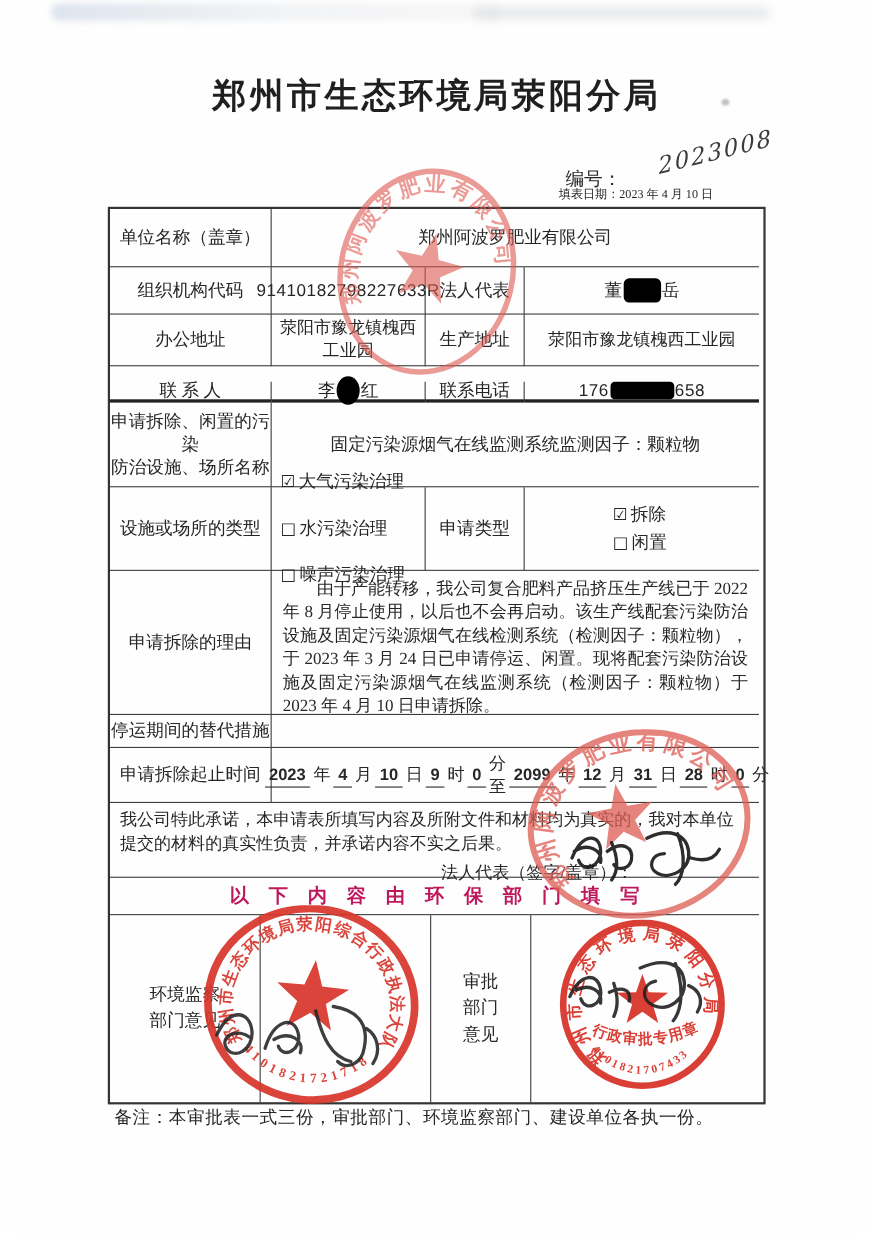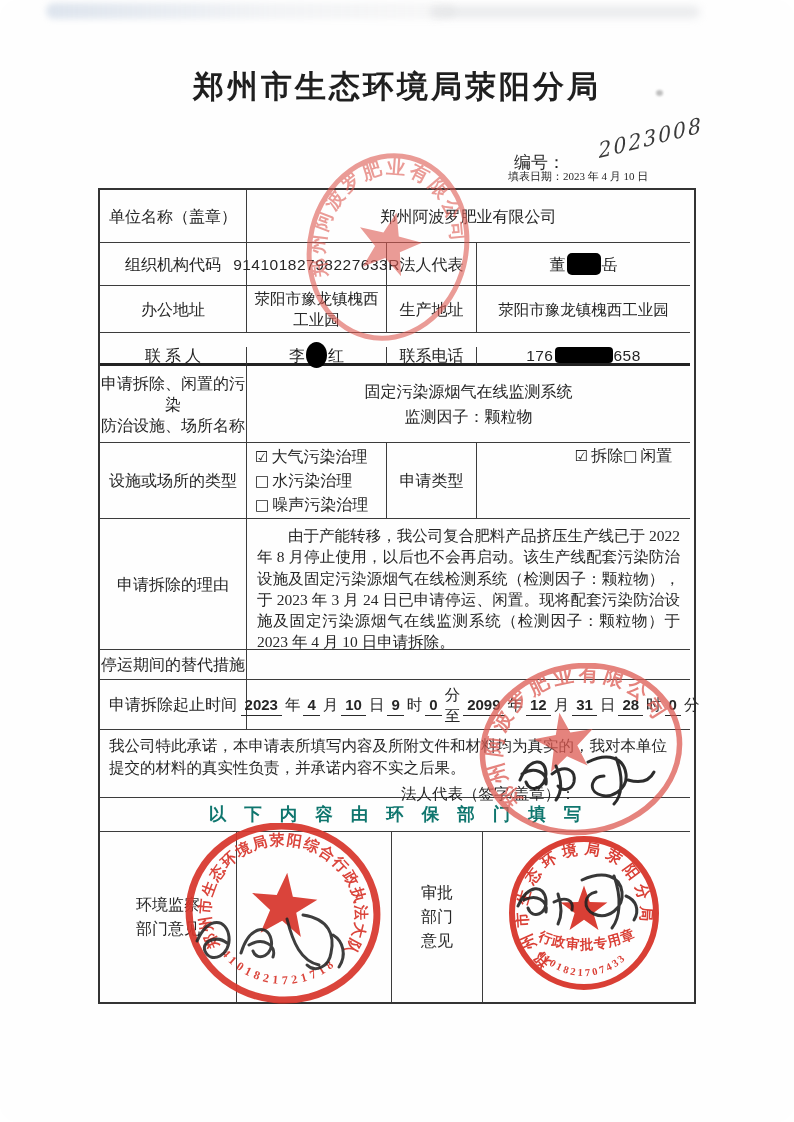--- a/index.html
+++ b/index.html
@@ -26,33 +26,33 @@
   .cell{border-right:1.6px solid #3c3c3c;border-bottom:1.6px solid #3c3c3c;display:flex;
         align-items:center;justify-content:center;text-align:center;font-size:16px;line-height:21px;
         box-sizing:border-box;overflow:visible;}
   .lastc{border-right:none;}
   .pre{white-space:pre-line;}
   .bthick{border-bottom-width:3px;border-bottom-color:#222;margin-top:14px;}
   .sp4{grid-column:2/5;}
   .full{grid-column:1/5;}
   .val-sans{font-family:"Liberation Sans","DejaVu Sans",sans-serif;font-size:15.5px;letter-spacing:.5px;}
   .addr{font-size:15.5px;padding:0 6px;}
-  .cklist{flex-direction:column;align-items:flex-start;justify-content:center;padding-left:8px;line-height:23px;}
-  .cklist2{flex-direction:row;align-items:flex-start;justify-content:center;padding-left:80px;line-height:25px;}
+  .cklist{flex-direction:column;align-items:flex-start;justify-content:center;padding-left:8px;line-height:23px;gap:19px;}
+  .cklist2{flex-direction:column;align-items:flex-start;justify-content:center;padding-left:80px;line-height:25px;}
   .cb-box{font-family:"DejaVu Sans",sans-serif;font-size:15px;margin-right:3px;}
   .cb-item{font-size:16px;}
   .reason{display:block;text-align:justify;padding:6px 10px 2px 10px;text-indent:2em;
           font-size:15.5px;line-height:21.3px;}
   .period{justify-content:center;padding-left:6px;font-size:15.5px;flex-wrap:nowrap;}
   .period .u{border-bottom:1.6px solid #2a2a2a;padding:0 4px;font-weight:bold;
              font-family:"Liberation Sans","DejaVu Sans",sans-serif;font-size:15px;}
   .period .t{margin:0 3px;}
   .commit{display:block;text-align:left;padding:5px 9px 0 9px;font-size:15.5px;line-height:22px;}
   .sign-row{margin:4px 0 0 292px;font-size:15.5px;}
-  .sechead{font-size:17.5px;font-weight:600;letter-spacing:18px;padding-left:18px;color:#0f766e;}
+  .sechead{font-size:17.5px;font-weight:600;letter-spacing:18px;padding-left:18px;color:#be185d;}
   .subgrid{grid-column:1/5;display:grid;grid-template-columns:137px 155px 91px 207px;border-bottom:none;padding:0;}
   .subcell{border-right:1.6px solid #3c3c3c;display:flex;align-items:center;justify-content:center;
            text-align:center;font-size:16px;line-height:24px;}
   .note{left:104px;top:1006px;width:600px;font-size:16px;letter-spacing:.5px;}
   
   .stamp{position:absolute;pointer-events:none;}
   .sealtxt{font-weight:bold;font-family:"Liberation Serif","DejaVu Serif",serif;}
   .signature path{fill:none;stroke:#161616;stroke-width:3;stroke-linecap:round;opacity:.9;}
 </style>
 </head>
@@ -102,21 +102,21 @@
     </div>
     <div class="cell bthick">联系电话</div>
     <div class="cell lastc bthick val-sans">
       <span>176</span>
         <span style="display:inline-block;width:58px;height:16px;background:#000;border-radius:4px;vertical-align:-3px;margin:0 1px;"></span>
         <span>658</span>
     </div>
 
     <div class="cell pre">申请拆除、闲置的污染
 防治设施、场所名称</div>
-    <div class="cell sp4 lastc" style="flex-direction:column;line-height:25px;">
+    <div class="cell sp4 lastc" style="flex-direction:row;line-height:25px;">
       <span>固定污染源烟气在线监测系统</span>
       <span>监测因子：颗粒物</span>
     </div>
 
     <div class="cell">设施或场所的类型</div>
     <div class="cell cklist">
         <div class="cb-item"><span class="cb-box">☑</span><span>大气污染治理</span></div>
         <div class="cb-item"><span class="cb-box">□</span><span>水污染治理</span></div>
         <div class="cb-item"><span class="cb-box">□</span><span>噪声污染治理</span></div>
       </div>
@@ -169,20 +169,21 @@
       <div class="subcell pre">环境监察
 部门意见</div>
       <div class="subcell"></div>
       <div class="subcell pre">审批
 部门
 意见</div>
       <div class="subcell" style="border-right:none;"></div>
     </div>
   </div>
 
+  <div class="abs note">备注：本审批表一式三份，审批部门、环境监察部门、建设单位各执一份。</div>
 
   <svg class="stamp" style="left:293px;top:142px;opacity:.6" width="190" height="210" viewBox="0 0 190 210">
     <defs>
         <path id="arcA" d="M 43.4 147.5 A 63 74 0 1 1 146.6 147.5" fill="none"></path>
       </defs>
     <g transform="rotate(14 95 105)">
       <ellipse cx="95" cy="105" rx="78" ry="92" fill="none" stroke-width="5" stroke="#dd5a52"></ellipse>
       <text class="sealtxt" font-size="19" letter-spacing="3" fill="#dd5a52">
         <textPath href="#arcA">郑州阿波罗肥业有限公司</textPath>
       </text>

